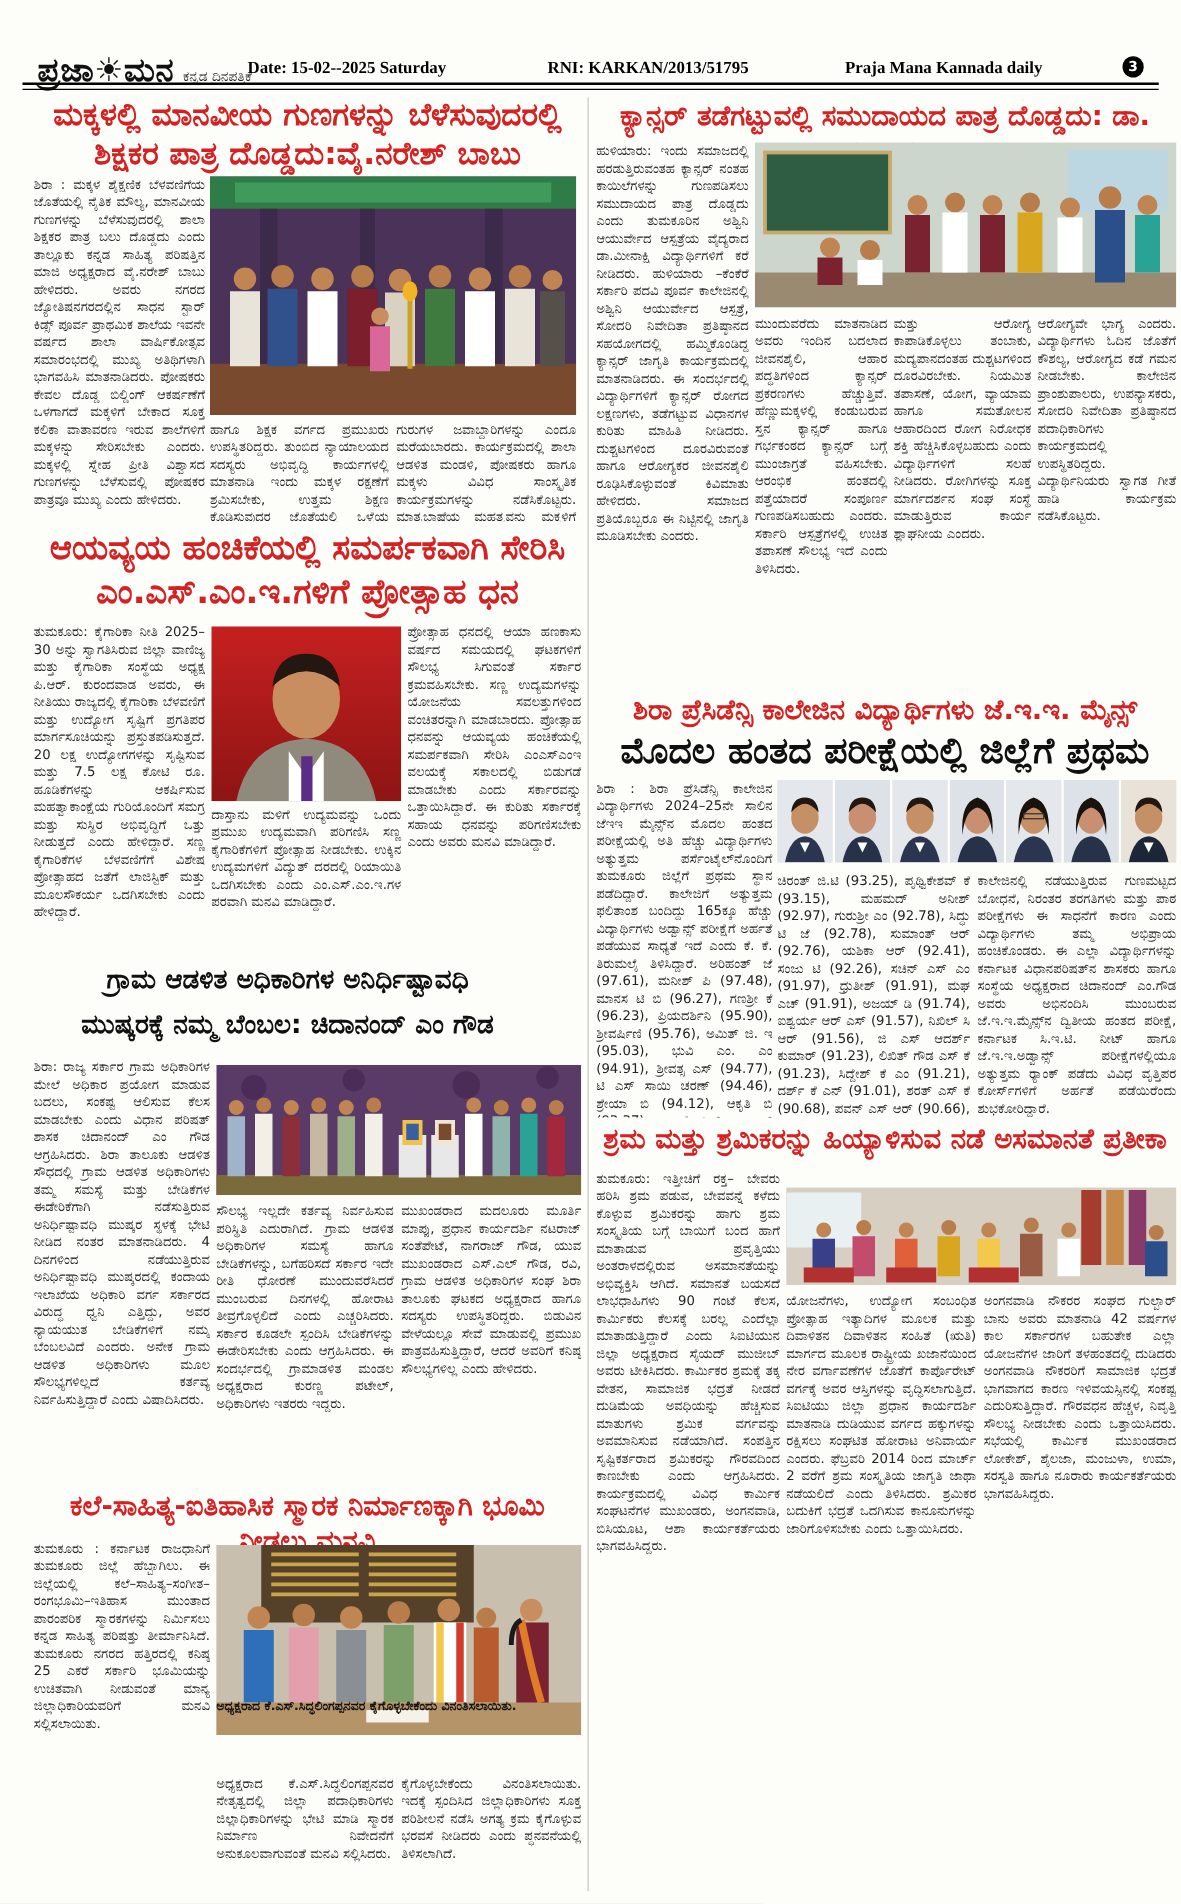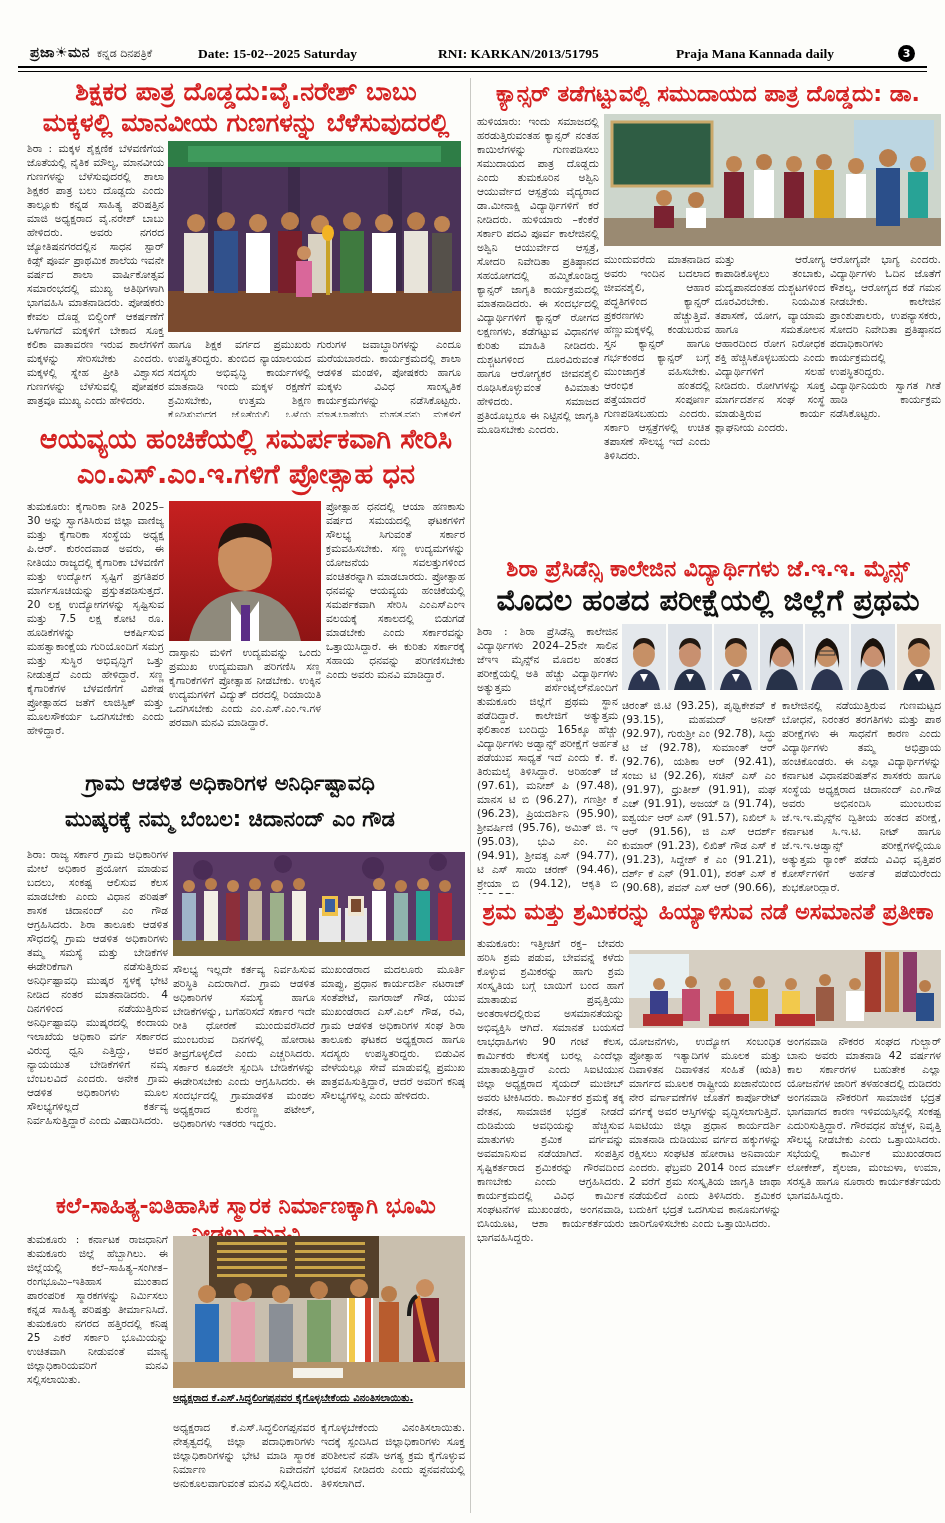--- a/index.html
+++ b/index.html
@@ -1,20 +1,20 @@
 <!DOCTYPE html>
 <html><head>
 <meta charset="utf-8">
 <style>
   html,body{margin:0;padding:0;background:#e8e8e4;}
   #page{position:relative;width:945px;height:1523px;margin:0 auto;background:#fdfdfa;
         font-family:"DejaVu Sans",sans-serif;color:#1c1c1c;overflow:hidden;}
   .abs{position:absolute;}
   
-  .masthead-main{font-weight:bold;font-size:14px;letter-spacing:.5px;color:#111;}
+  .masthead-main{font-weight:bold;font-size:26px;letter-spacing:.5px;color:#111;}
   .masthead-sub{font-size:11px;color:#222;margin-left:7px;}
   .hdr-serif{font-family:"Liberation Serif",serif;font-weight:bold;font-size:13.5px;color:#000000;}
   .page-badge{width:17px;height:17px;border-radius:50%;background:#000;color:#fff;
               font-size:11px;font-weight:bold;display:flex;align-items:center;justify-content:center;}
   .header-rule{border-top:2.5px solid #000;border-bottom:1px solid #000;height:3px;}
   .vdivider{width:1px;background:#c9c9c4;}
   
   .hl{font-weight:bold;text-align:center;}
   .hl-red{color:#d42121;}
   .hl-black{color:#101010;}
@@ -35,22 +35,22 @@
     <span class="masthead-main">ಪ್ರಜಾ☀ಮನ</span><span class="masthead-sub">ಕನ್ನಡ ದಿನಪತ್ರಿಕೆ</span>
   </div>
   <div class="abs hdr-serif" style="left:198px;top:46px;width:170px;">Date: 15-02--2025 Saturday</div>
   <div class="abs hdr-serif" style="left:438px;top:46px;width:180px;">RNI: KARKAN/2013/51795</div>
   <div class="abs hdr-serif" style="left:655px;top:46px;width:200px;text-align:center;">Praja Mana Kannada daily</div>
   <div class="abs page-badge" style="left:898px;top:45px;">3</div>
   <div class="abs header-rule" style="left:18px;top:66px;width:909px;"></div>
   <div class="abs vdivider" style="left:470px;top:78px;height:1435px;"></div>
 
   <div class="abs hl hl-red" style="left:27px;top:76px;width:438px;font-size:25px;line-height:31px;">
+    <div>ಮಕ್ಕಳಲ್ಲಿ ಮಾನವೀಯ ಗುಣಗಳನ್ನು ಬೆಳೆಸುವುದರಲ್ಲಿ</div>
     <div>ಶಿಕ್ಷಕರ ಪಾತ್ರ ದೊಡ್ಡದು:ವೈ.ನರೇಶ್ ಬಾಬು</div>
-    <div>ಮಕ್ಕಳಲ್ಲಿ ಮಾನವೀಯ ಗುಣಗಳನ್ನು ಬೆಳೆಸುವುದರಲ್ಲಿ</div>
   </div>
   <div class="abs bodycol" style="left:27px;top:141px;width:137px;height:276px;">ಶಿರಾ : ಮಕ್ಕಳ ಶೈಕ್ಷಣಿಕ ಬೆಳವಣಿಗೆಯ ಜೊತೆಯಲ್ಲಿ ನೈತಿಕ ಮೌಲ್ಯ, ಮಾನವೀಯ ಗುಣಗಳನ್ನು ಬೆಳೆಸುವುದರಲ್ಲಿ ಶಾಲಾ ಶಿಕ್ಷಕರ ಪಾತ್ರ ಬಲು ದೊಡ್ಡದು ಎಂದು ತಾಲ್ಲೂಕು ಕನ್ನಡ ಸಾಹಿತ್ಯ ಪರಿಷತ್ತಿನ ಮಾಜಿ ಅಧ್ಯಕ್ಷರಾದ ವೈ.ನರೇಶ್ ಬಾಬು ಹೇಳಿದರು. ಅವರು ನಗರದ ಜ್ಯೋತಿಷನಗರದಲ್ಲಿನ ಸಾಧನ ಸ್ಟಾರ್ ಕಿಡ್ಸ್ ಪೂರ್ವ ಪ್ರಾಥಮಿಕ ಶಾಲೆಯ ಇವನೇ ವರ್ಷದ ಶಾಲಾ ವಾರ್ಷಿಕೋತ್ಸವ ಸಮಾರಂಭದಲ್ಲಿ ಮುಖ್ಯ ಅತಿಥಿಗಳಾಗಿ ಭಾಗವಹಿಸಿ ಮಾತನಾಡಿದರು. ಪೋಷಕರು ಕೇವಲ ದೊಡ್ಡ ಬಿಲ್ಡಿಂಗ್ ಆಕರ್ಷಣೆಗೆ ಒಳಗಾಗದೆ ಮಕ್ಕಳಿಗೆ ಬೇಕಾದ ಸೂಕ್ತ ಕಲಿಕಾ ವಾತಾವರಣ ಇರುವ ಶಾಲೆಗಳಿಗೆ ಮಕ್ಕಳನ್ನು ಸೇರಿಸಬೇಕು ಎಂದರು. ಮಕ್ಕಳಲ್ಲಿ ಸ್ನೇಹ ಪ್ರೀತಿ ವಿಶ್ವಾಸದ ಗುಣಗಳನ್ನು ಬೆಳೆಸುವಲ್ಲಿ ಪೋಷಕರ ಪಾತ್ರವೂ ಮುಖ್ಯ ಎಂದು ಹೇಳಿದರು.</div>
   <div class="abs photo" style="left:168px;top:141px;width:293px;height:191px;">
     <svg viewBox="0 0 293 191" preserveAspectRatio="none">
       <rect width="293" height="191" fill="#4a3258"></rect>
       <rect width="293" height="26" fill="#2e7d46"></rect>
       <rect x="20" y="5" width="253" height="16" fill="#3f9a5c"></rect>
       <rect y="150" width="293" height="41" fill="#7a4a2e"></rect>
       <rect x="40" y="26" width="14" height="124" fill="#3c2a4a"></rect>
       <rect x="120" y="26" width="12" height="124" fill="#3c2a4a"></rect>
@@ -331,17 +331,17 @@
           <rect x="206" y="66" width="20" height="60" fill="#b85c2e"></rect>
         <circle cx="252" cy="52" r="9" fill="#c98e5f"></circle>
           <path d="M240 62 h26 v66 h-26 Z" fill="#7b2231"></path>
         <path d="M244 60 Q252 100 260 126" stroke="#e07b28" stroke-width="6" fill="none"></path>
         <path d="M244 60 Q236 64 236 80" stroke="#1a1a1a" stroke-width="4" fill="none"></path>
       </g>
       <rect y="126" width="292" height="26" fill="#b5946a"></rect>
       <rect x="120" y="132" width="50" height="10" fill="#f4f2ea"></rect>
     </svg>
   </div>
-  <div class="abs caption" style="left:173px;top:1391px;width:292px;height:27px;text-decoration:underline;">ಅಧ್ಯಕ್ಷರಾದ ಕೆ.ಎಸ್.ಸಿದ್ಧಲಿಂಗಪ್ಪನವರ ಕೈಗೊಳ್ಳಬೇಕೆಂದು ವಿನಂತಿಸಲಾಯಿತು.</div>
+  <div class="abs caption" style="left:173px;top:1359px;width:292px;height:27px;">ಅಧ್ಯಕ್ಷರಾದ ಕೆ.ಎಸ್.ಸಿದ್ಧಲಿಂಗಪ್ಪನವರ ಕೈಗೊಳ್ಳಬೇಕೆಂದು ವಿನಂತಿಸಲಾಯಿತು.</div>
   <div class="abs bodycol" style="left:173px;top:1420px;width:142px;height:95px;">ಅಧ್ಯಕ್ಷರಾದ ಕೆ.ಎಸ್.ಸಿದ್ಧಲಿಂಗಪ್ಪನವರ ನೇತೃತ್ವದಲ್ಲಿ ಜಿಲ್ಲಾ ಪದಾಧಿಕಾರಿಗಳು ಜಿಲ್ಲಾಧಿಕಾರಿಗಳನ್ನು ಭೇಟಿ ಮಾಡಿ ಸ್ಮಾರಕ ನಿರ್ಮಾಣ ನಿವೇದನೆಗೆ ಅನುಕೂಲವಾಗುವಂತೆ ಮನವಿ ಸಲ್ಲಿಸಿದರು.</div>
   <div class="abs bodycol" style="left:321px;top:1420px;width:144px;height:95px;">ಕೈಗೊಳ್ಳಬೇಕೆಂದು ವಿನಂತಿಸಲಾಯಿತು. ಇದಕ್ಕೆ ಸ್ಪಂದಿಸಿದ ಜಿಲ್ಲಾಧಿಕಾರಿಗಳು ಸೂಕ್ತ ಪರಿಶೀಲನೆ ನಡೆಸಿ ಅಗತ್ಯ ಕ್ರಮ ಕೈಗೊಳ್ಳುವ ಭರವಸೆ ನೀಡಿದರು ಎಂದು ಪ್ಧನವನೆಯಲ್ಲಿ ತಿಳಿಸಲಾಗಿದೆ.</div>
 
 </div>
 
 </body></html>

